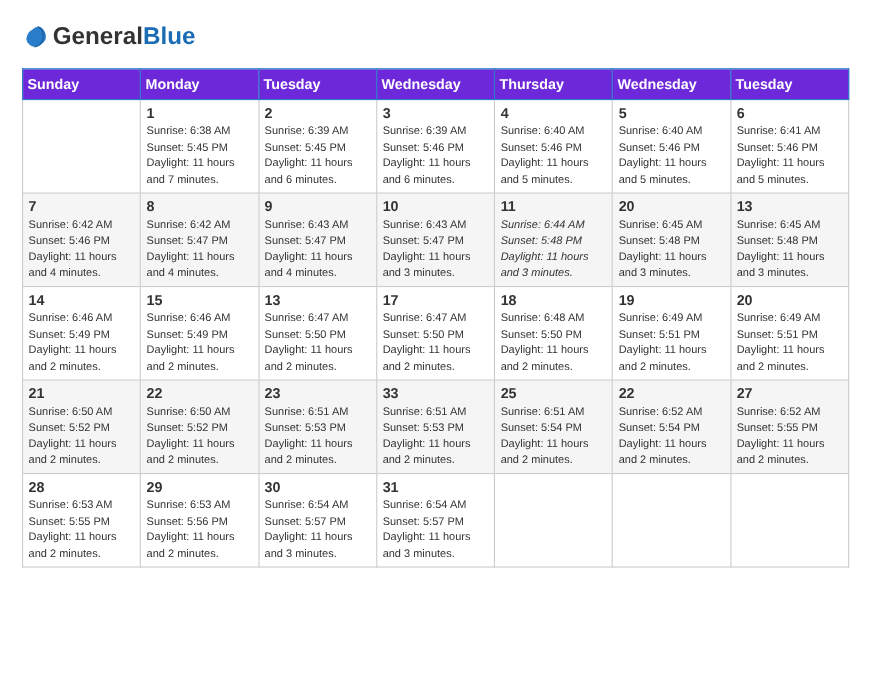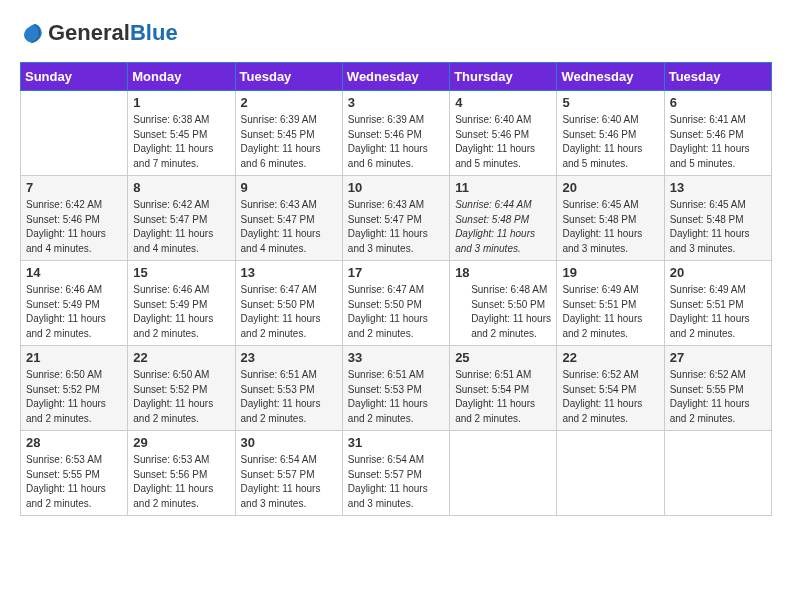--- a/index.html
+++ b/index.html
@@ -239,21 +239,21 @@
         </td>
         <td>
           <span class="day-number">17</span>
           <div class="day-info" style="white-space: pre-line;">Sunrise: 6:47 AM
 Sunset: 5:50 PM
 Daylight: 11 hours
 and 2 minutes.</div>
         </td>
         <td>
           <span class="day-number">18</span>
-          <div class="day-info" style="white-space: pre-line; margin-left: 16px;">Sunrise: 6:48 AM
+          <div class="day-info" style="white-space: pre-line;">Sunrise: 6:48 AM
 Sunset: 5:50 PM
 Daylight: 11 hours
 and 2 minutes.</div>
         </td>
         <td>
           <span class="day-number">19</span>
           <div class="day-info" style="white-space: pre-line;">Sunrise: 6:49 AM
 Sunset: 5:51 PM
 Daylight: 11 hours
 and 2 minutes.</div>

